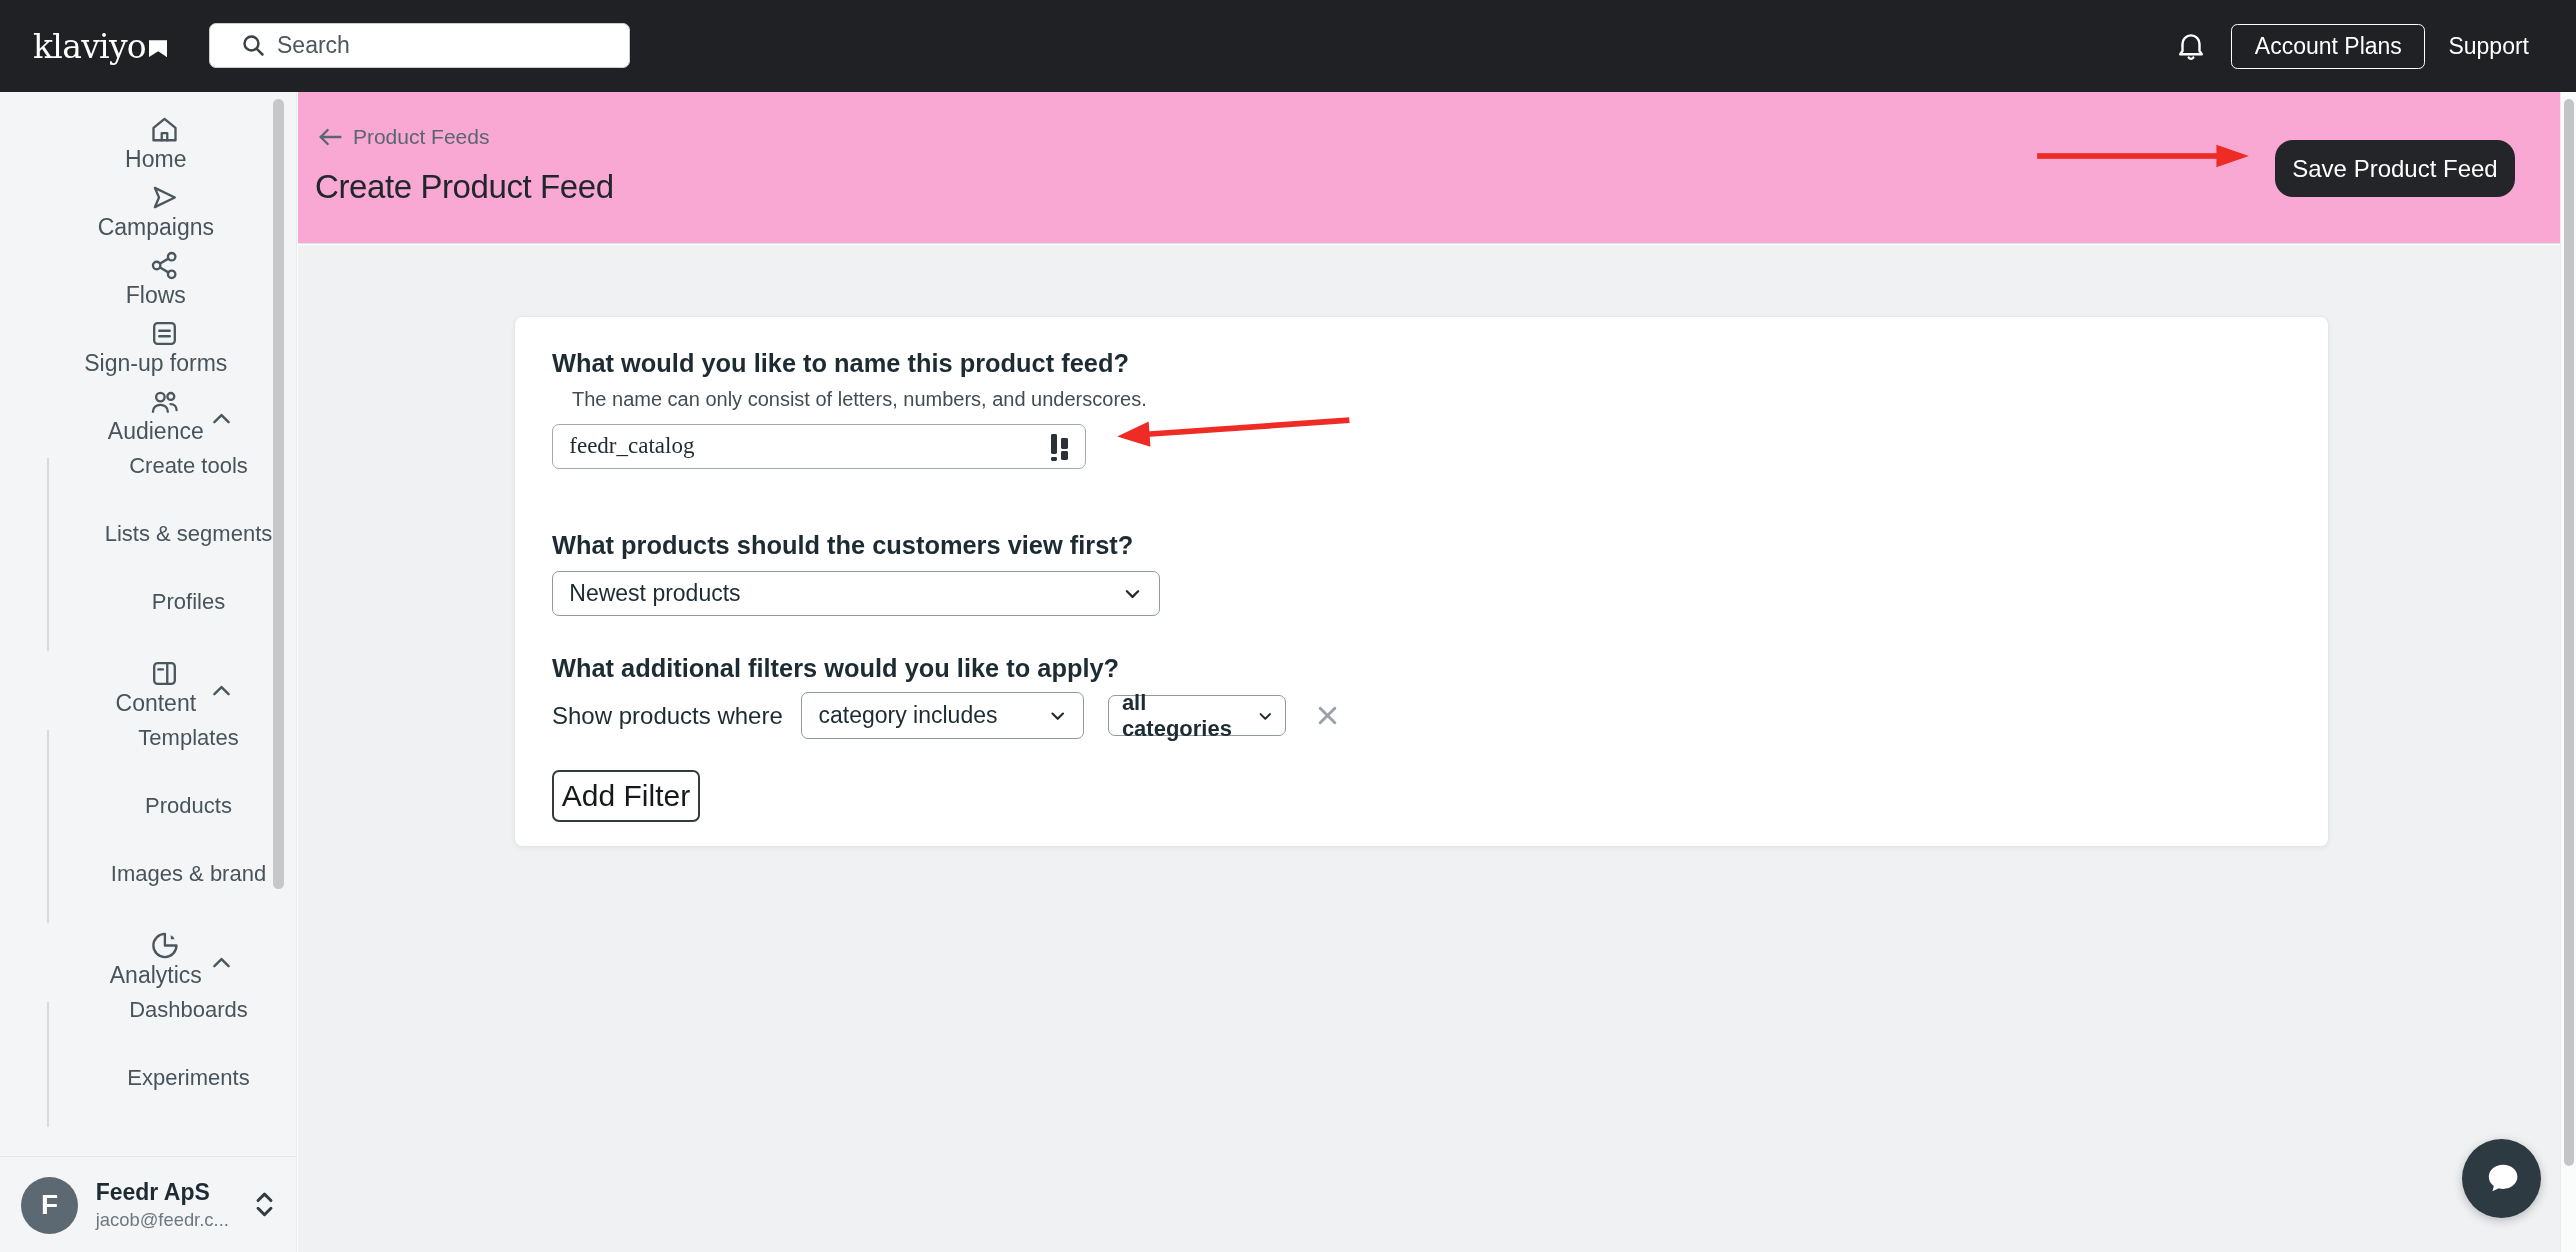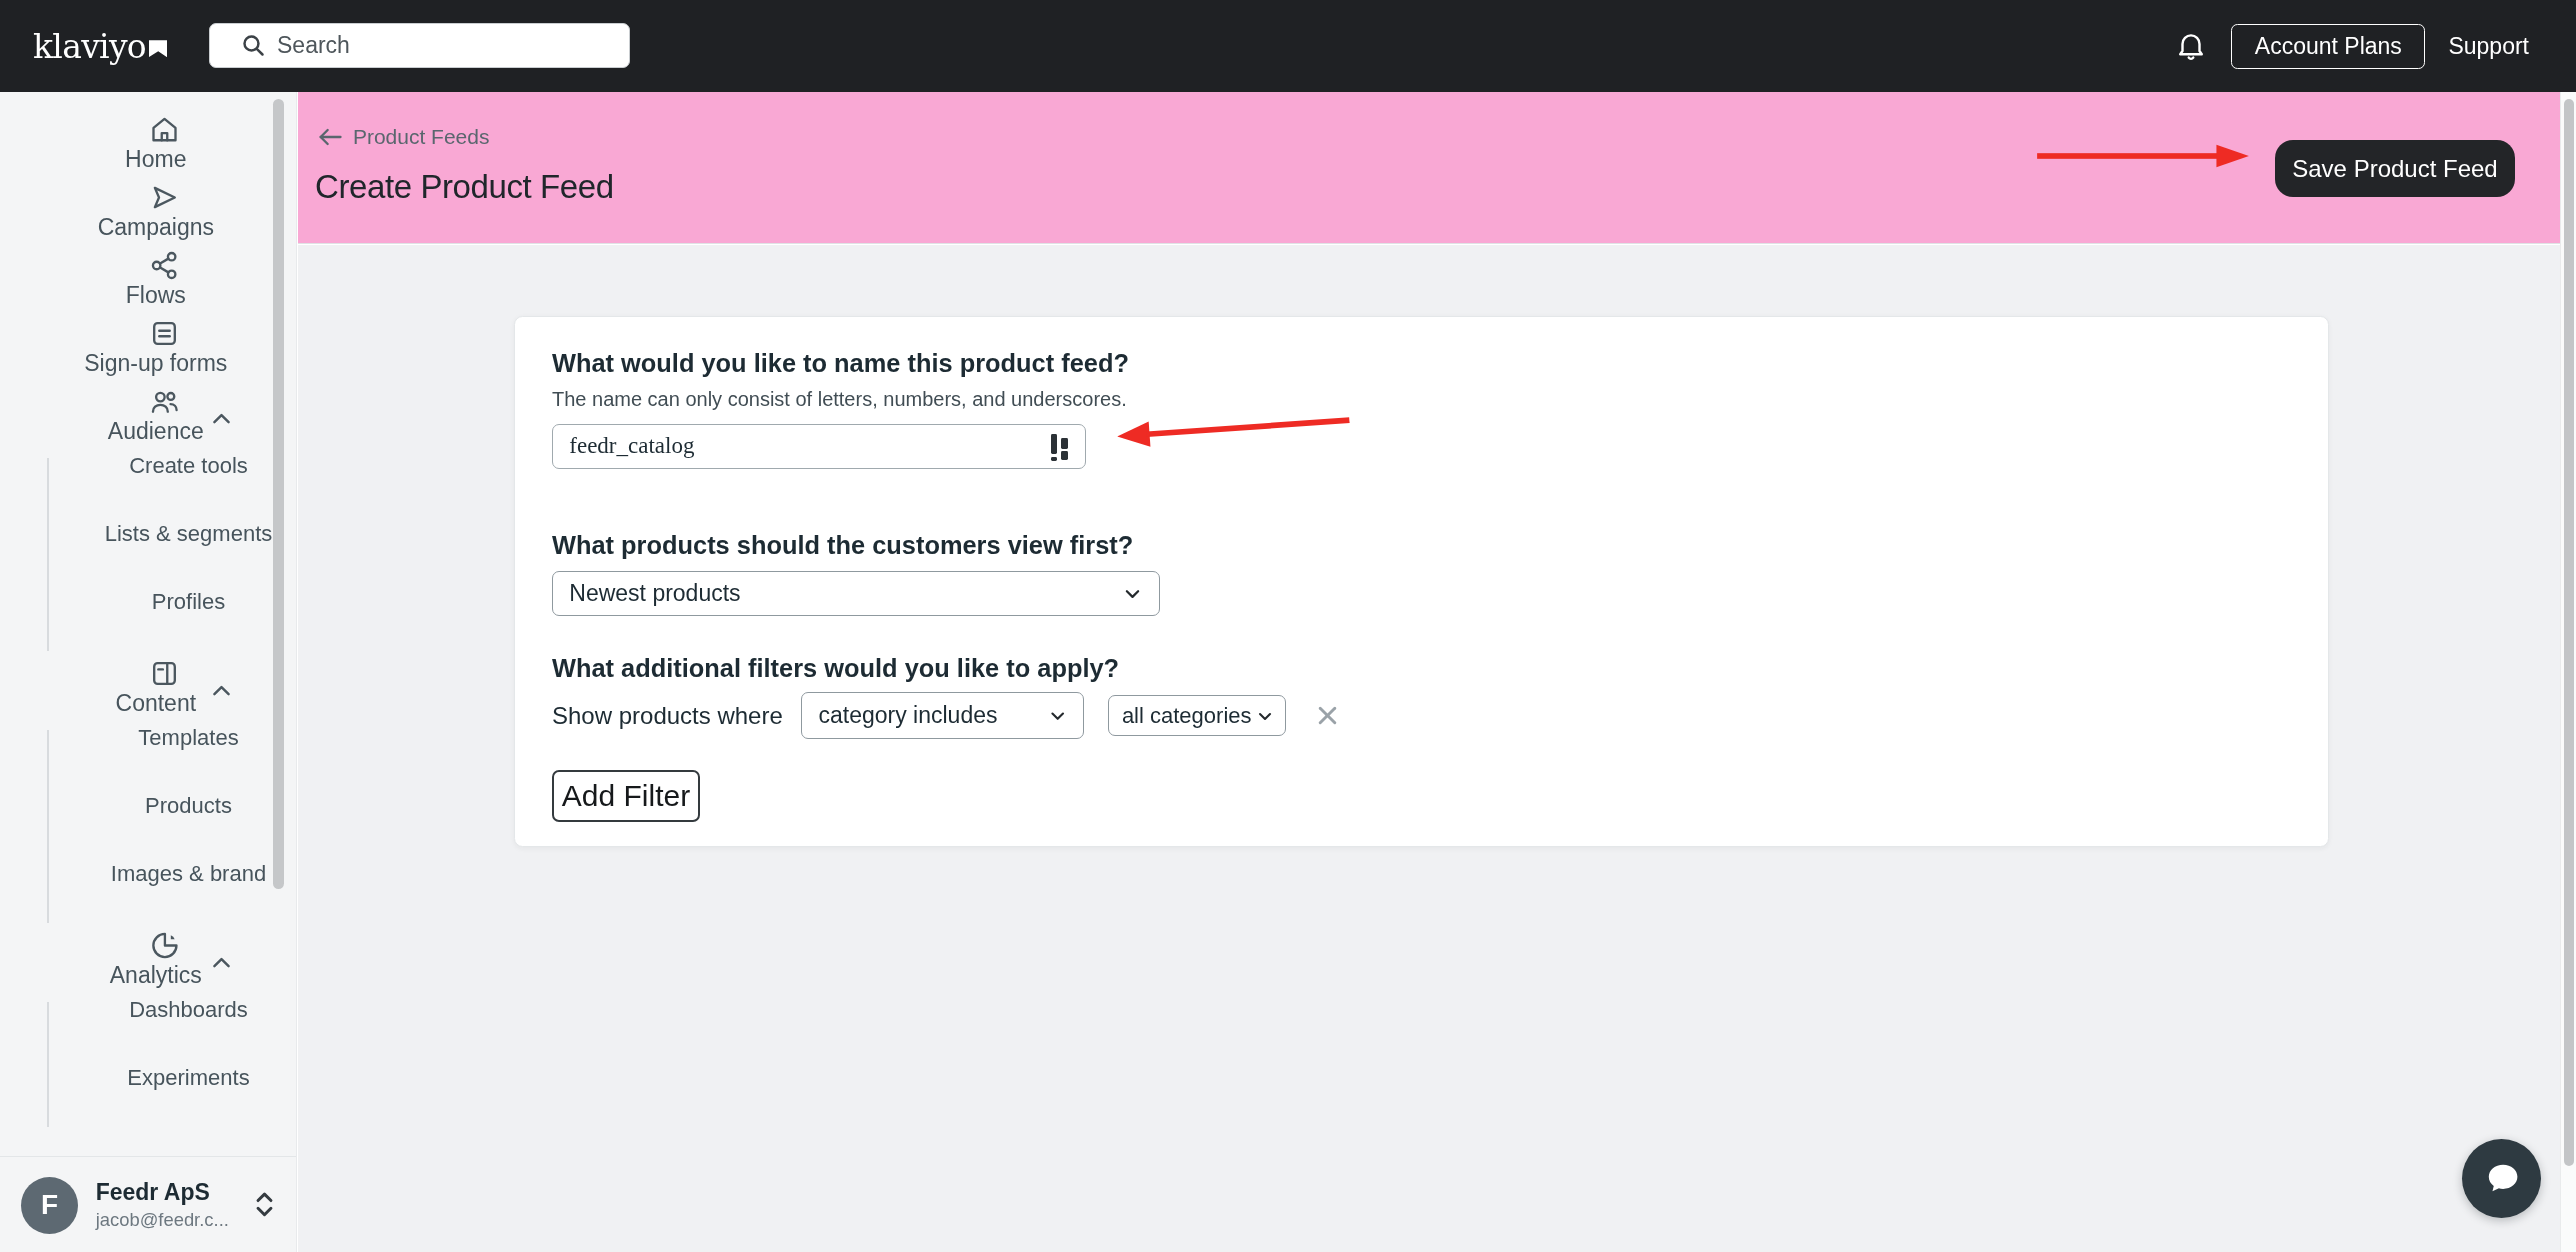--- a/index.html
+++ b/index.html
@@ -59,42 +59,42 @@
               border:none; border-radius:18px; font-size:24px; font-weight:500; cursor:pointer;
               font-family:"Liberation Sans","DejaVu Sans",sans-serif; }
   .header-divider { position:absolute; left:0; top:151px; width:100%; height:1.4px; background:#e0e3e5; }
   .content { position:absolute; left:0; top:153px; width:100%; height:1008px; background:#f0f1f3; }
 
   
   .card { position:absolute; left:216px; top:71px; width:1815px; height:531px; background:#fff;
           border:1.4px solid #e4e7e9; border-radius:8.5px; box-shadow:0 1.4px 5.7px rgba(30,40,46,0.05);
           padding:31px 38px 0 37px; }
   .q-heading { font-size:25.4px; font-weight:700; color:#1d2b33; line-height:31px; }
-  .q-helper { margin-top:9.2px; font-size:20px; color:#414d54; }
+  .q-helper { margin-top:9.2px; font-size:20px; color:#414d54;margin-left:20px; }
   .name-input-wrap { position:relative; margin-top:12.7px; width:534px; }
   .name-input { width:534px; height:45px; border:1.4px solid #a0a9ae; border-radius:7px; font-size:23px; color:#1d2b33;
                 padding:0 47px 0 16.3px; outline:none; background:#fff;
                 font-family:Liberation Serif, serif; }
   .field-ext-icon { position:absolute; right:11.3px; top:9.2px; width:24px; height:28px; }
   .field-ext-icon i { position:absolute; background:#2b3136; border-radius:1.4px; }
   .ext-bar1 { left:0; top:0.7px; width:6.4px; height:20.5px; }
   .ext-dot  { left:0; top:24px; width:6.4px; height:4.2px; }
   .ext-bar2 { left:10.6px; top:5px; width:6.4px; height:10.6px; }
   .ext-bar3 { left:10.6px; top:18.4px; width:6.4px; height:8.5px; }
   .q2-heading { margin-top:61px; }
   .select { display:flex; align-items:center; justify-content:space-between; background:#fff;
             border:1.4px solid #8f999f; border-radius:7px; cursor:pointer; padding:0 12.7px 0 16.3px; }
   .select-value { font-size:23px; color:#1d2b33; }
   .select-main { margin-top:10px; width:608px; height:45px; }
   .q3-heading { margin-top:37px; }
   .filter-row { margin-top:8.5px; display:flex; align-items:center; }
   .filter-prefix { font-size:24px; color:#1d2b33; margin-right:18.4px; }
   .select-condition { width:283px; height:47px; }
   .select-category { width:178px; height:41px; margin-left:24px; padding:0 8.5px 0 12.7px; }
-  .select-category .select-value { font-size:22px; }
+  .select-category .select-value { font-size:22px;font-weight:bold; }
   .remove-filter-btn { margin-left:28px; background:none; border:none; cursor:pointer; display:flex; align-items:center; }
   .add-filter-btn { margin-top:31px; width:148px; height:52px; background:#fff; border:2.1px solid #343a3e;
                     border-radius:7px; font-size:30px; color:#16191b; cursor:pointer;
                     font-family:"Liberation Sans","DejaVu Sans",sans-serif; }
 
   
   .arrow1 { position:absolute; left:1739px; top:52px; width:212px; height:24px; }
   .arrow2 { position:absolute; left:819px; top:177px; width:233px; height:33px; transform:rotate(-4deg); transform-origin:0 12px; }
 
   

